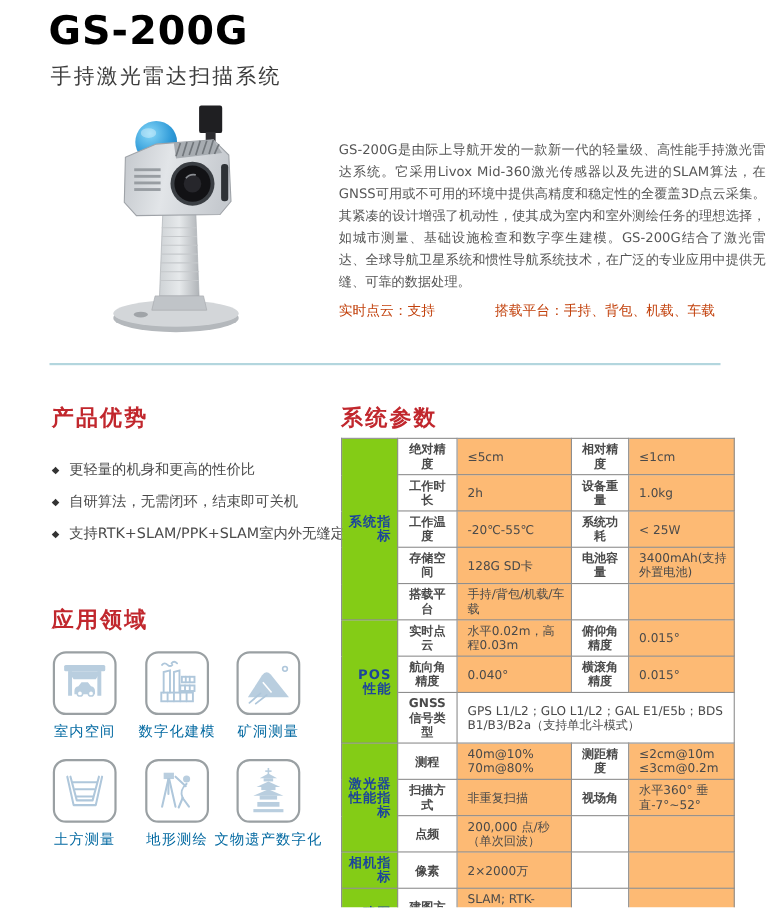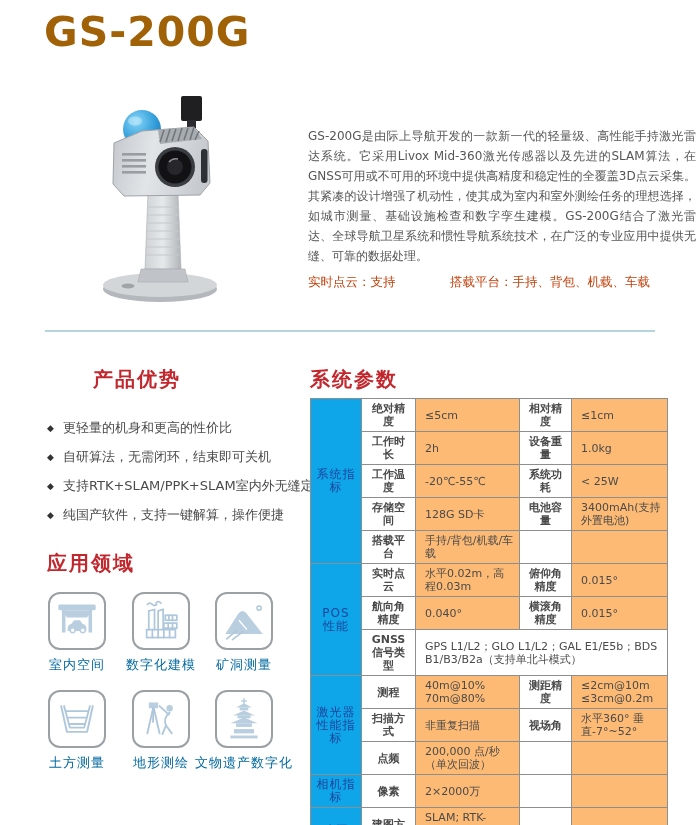--- a/index.html
+++ b/index.html
@@ -1,34 +1,34 @@
 <!DOCTYPE html>
 <html><head>
 <meta charset="utf-8">
 <style>
   html,body{margin:0;padding:0;background:#fff;}
   .page{position:relative;width:700px;height:825px;background:#ffffff;overflow:hidden;
         font-family:"DejaVu Sans","Liberation Sans",sans-serif;color:#4a4a4a;}
 
   
-  .title{position:absolute;left:44px;top:8px;font-size:41px;font-weight:800;color:#a16207;letter-spacing:1px;}
+  .title{position:absolute;left:44px;top:8px;font-size:36px;font-weight:800;color:#000000;letter-spacing:1px;}
   .subtitle{position:absolute;left:46px;top:56px;font-size:19px;color:#3d3d3d;letter-spacing:2px;}
 
   
   .device{position:absolute;left:42px;top:93px;width:250px;height:215px;}
   .desc{position:absolute;left:308px;top:114px;width:388px;font-size:12px;line-height:20px;
         text-align:justify;color:#555;}
   .meta{position:absolute;left:308px;top:274px;width:388px;font-size:12.5px;color:#c2410c;}
   .meta .m2{position:absolute;left:142px;top:0;}
 
   .divider{position:absolute;left:45px;top:330px;width:610px;height:2px;background:#B3D6DE;}
 
   
   .sec-h{position:absolute;font-size:20px;font-weight:bold;color:#C1272D;letter-spacing:2px;margin:0;}
-  .h-adv{left:47px;top:366px;margin-left:46px;}
+  .h-adv{left:47px;top:366px;}
   .h-app{left:47px;top:550px;}
   .h-spec{left:310px;top:366px;}
 
   
   .adv-list{position:absolute;left:47px;top:408px;margin:0;padding:0;list-style:none;}
   .adv-list li{font-size:13px;color:#4a4a4a;margin-bottom:13px;line-height:16px;margin-top:12px;}
   .adv-list li::before{content:"◆";font-size:9px;color:#333;margin-right:9px;vertical-align:1px;}
 
   
   .tile{position:absolute;width:58px;}
@@ -37,34 +37,35 @@
   .tile-box{width:58px;height:58px;border:2px solid #9aa0a3;border-radius:12px;box-sizing:border-box;
             display:flex;align-items:center;justify-content:center;background:#fff;}
   .tile-label{position:absolute;left:50%;top:64px;transform:translateX(-50%);white-space:nowrap;
               font-size:13px;color:#0369a1;letter-spacing:1px;}
 
   
   .spec-table{position:absolute;left:310px;top:398px;width:357px;border-collapse:collapse;
               table-layout:fixed;border:1.5px solid #777;}
   .spec-table td{border:1px solid #8e8e8e;font-size:11px;line-height:13px;height:29px;
                  padding:3px 5px;white-space:pre-line;vertical-align:middle;box-sizing:border-box;}
-  td.gcell{color:#1C459B;font-weight:normal;font-size:12px;text-align:center;background:#0ea5e9;letter-spacing:1px;}
+  td.gcell{color:#1C459B;font-weight:bold;font-size:12px;text-align:right;background:#84cc16;letter-spacing:1px;}
   td.lcell{text-align:center;background:#fff;color:#4a4a4a;font-weight:bold;}
   td.vcell{text-align:left;padding-left:9px;background:#fdba74;color:#4a4a4a;}
   td.vcell.plain{background:#fff;}
 
   
   .device svg{display:block;}
 </style>
 </head>
 <body>
 
 <div class="page">
 
   <div class="title">GS-200G</div>
+  <div class="subtitle">手持激光雷达扫描系统</div>
 
   <div class="device">
     <svg viewBox="0 0 250 215" width="250" height="215">
       <defs>
         <linearGradient id="ghandle" x1="0" y1="0" x2="1" y2="0">
           <stop offset="0" stop-color="#cfd3d6"></stop>
             <stop offset="0.5" stop-color="#e6e9eb"></stop>
             <stop offset="1" stop-color="#b0b4b8"></stop>
         </linearGradient>
         <radialGradient id="gdome" cx="0.35" cy="0.3" r="0.95">
@@ -135,21 +136,20 @@
     <span class="m2">搭载平台：手持、背包、机载、车载</span>
   </div>
 
   <div class="divider"></div>
 
   <h3 class="sec-h h-adv">产品优势</h3>
   <ul class="adv-list">
     <li>更轻量的机身和更高的性价比</li>
     <li>自研算法，无需闭环，结束即可关机</li>
     <li>支持RTK+SLAM/PPK+SLAM室内外无缝定位</li>
-    <li>纯国产软件，支持一键解算，操作便捷</li>
   </ul>
 
   <h3 class="sec-h h-app">应用领域</h3>
 
   <div class="tile c1 r1">
     <div class="tile-box">
       <svg viewBox="0 0 64 64" width="46" height="46">
         <g fill="#B9CEDF" stroke="none">
           <rect x="6" y="9" width="52" height="8" rx="2"></rect>
           <path d="M11,17 L18,27 H46 L53,17 Z"></path>

